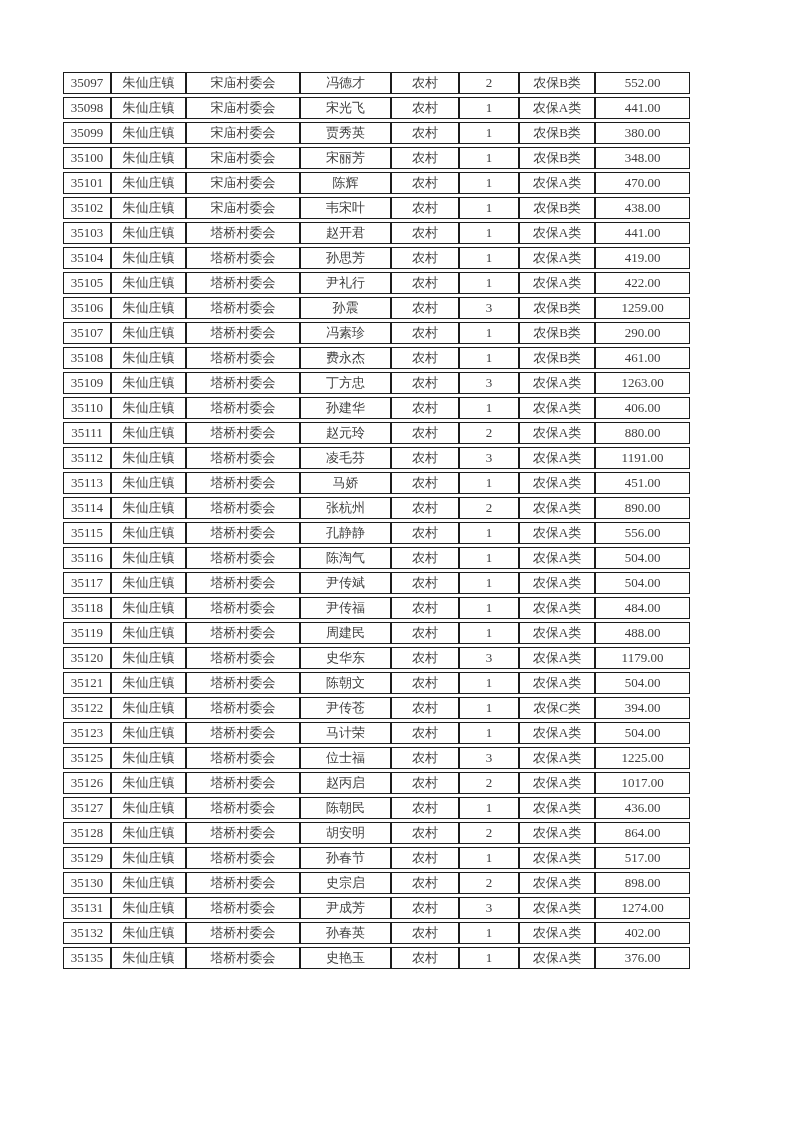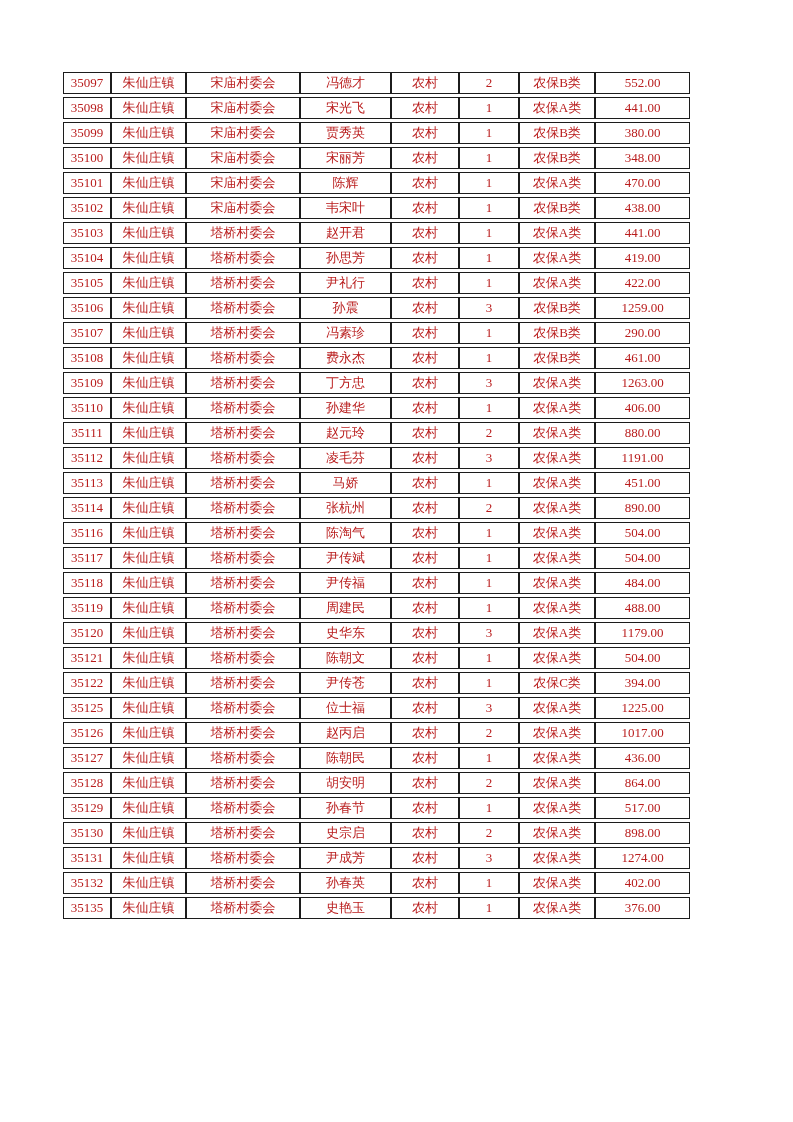--- a/index.html
+++ b/index.html
@@ -7,21 +7,21 @@
     padding: 0;
     background: #ffffff;
   }
   .page {
     position: relative;
     width: 793px;
     height: 974px;
     background: #ffffff;
     overflow: hidden;
     font-family: "Liberation Serif", "DejaVu Serif", serif;
-    color: #b91c1c;
+    color: #404040;
   }
   table.grid {
     position: absolute;
     left: 63px;
     top: 69px;
     width: 627px;
     table-layout: fixed;
     border-collapse: separate;
     border-spacing: 0 3px;
   }
@@ -229,20 +229,30 @@
           <td>35114</td>
           <td>朱仙庄镇</td>
           <td>塔桥村委会</td>
           <td>张杭州</td>
           <td>农村</td>
           <td>2</td>
           <td>农保A类</td>
           <td>890.00</td>
         </tr>
         <tr>
+          <td>35115</td>
+          <td>朱仙庄镇</td>
+          <td>塔桥村委会</td>
+          <td>孔静静</td>
+          <td>农村</td>
+          <td>1</td>
+          <td>农保A类</td>
+          <td>556.00</td>
+        </tr>
+        <tr>
           <td>35116</td>
           <td>朱仙庄镇</td>
           <td>塔桥村委会</td>
           <td>陈淘气</td>
           <td>农村</td>
           <td>1</td>
           <td>农保A类</td>
           <td>504.00</td>
         </tr>
         <tr>
@@ -297,20 +307,30 @@
         </tr>
         <tr>
           <td>35122</td>
           <td>朱仙庄镇</td>
           <td>塔桥村委会</td>
           <td>尹传苍</td>
           <td>农村</td>
           <td>1</td>
           <td>农保C类</td>
           <td>394.00</td>
+        </tr>
+        <tr>
+          <td>35123</td>
+          <td>朱仙庄镇</td>
+          <td>塔桥村委会</td>
+          <td>马计荣</td>
+          <td>农村</td>
+          <td>1</td>
+          <td>农保A类</td>
+          <td>504.00</td>
         </tr>
         <tr>
           <td>35125</td>
           <td>朱仙庄镇</td>
           <td>塔桥村委会</td>
           <td>位士福</td>
           <td>农村</td>
           <td>3</td>
           <td>农保A类</td>
           <td>1225.00</td>

